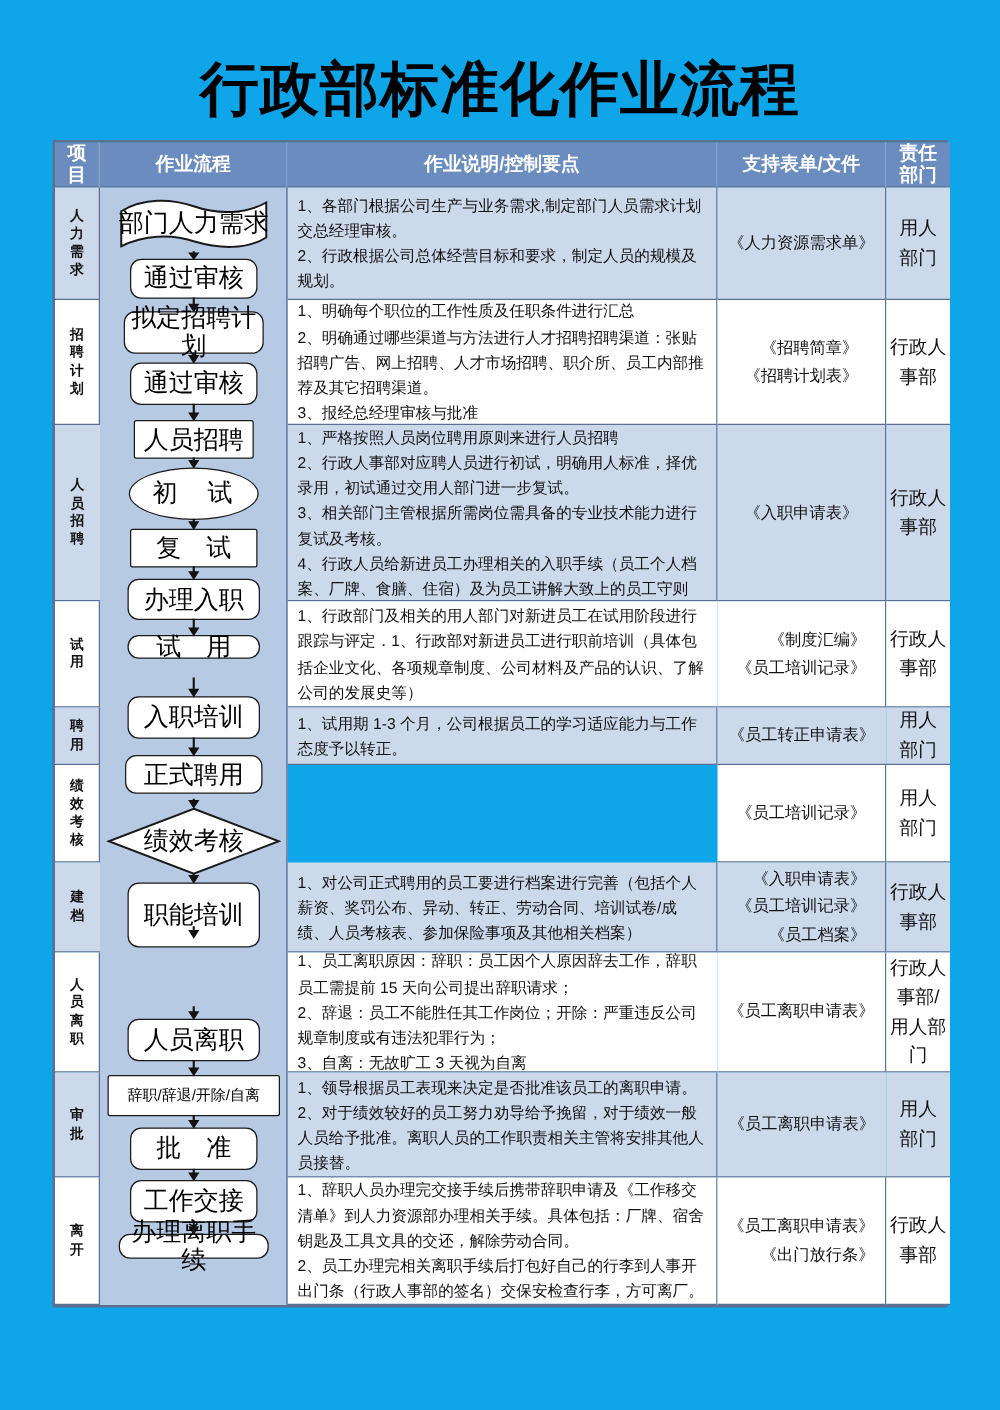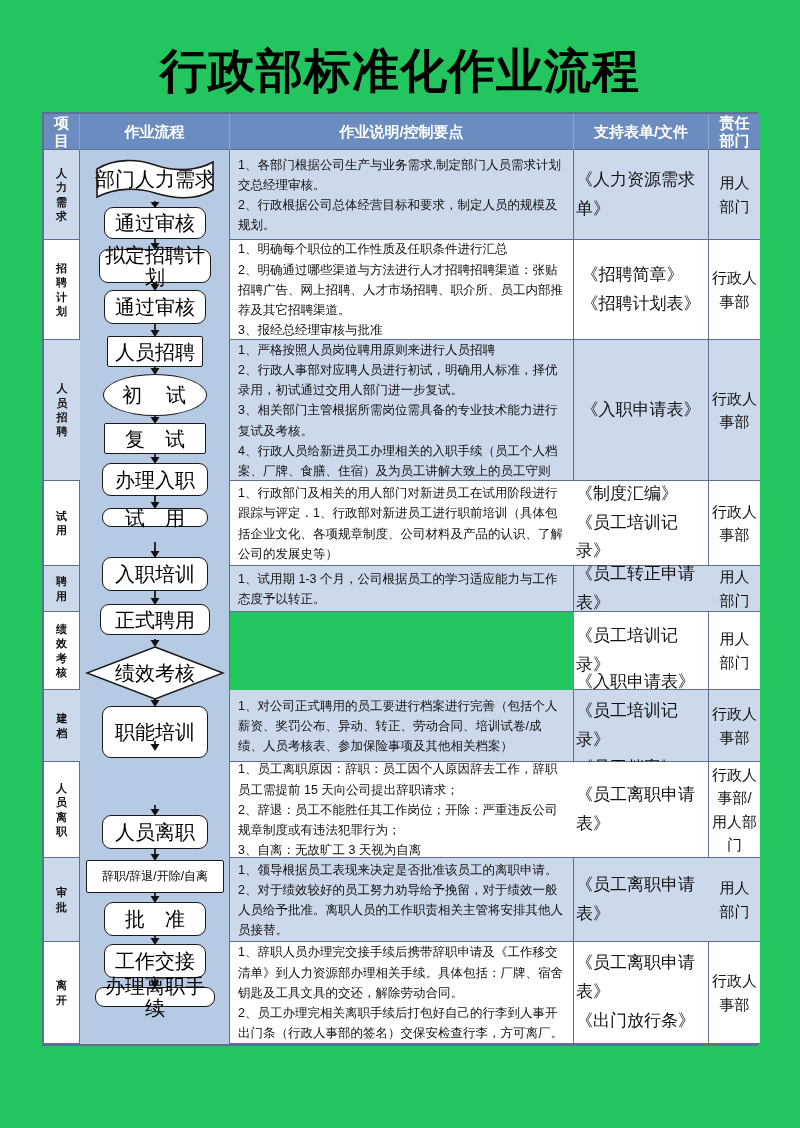--- a/index.html
+++ b/index.html
@@ -1,18 +1,18 @@
 <!DOCTYPE html>
 <html><head>
 <meta charset="utf-8">
 <style>
   * { margin:0; padding:0; box-sizing:border-box; }
   html,body { background:#ffffff; }
   body { font-family:"Liberation Sans","DejaVu Sans",sans-serif; color:#1a1a1a; }
-  .page { position:relative; width:800px; height:1128px; background:#22c55e; overflow:hidden; margin:0 auto;padding-left:36px; }
+  .page { position:relative; width:800px; height:1128px; background:#0ea5e9; overflow:hidden; margin:0 auto;padding-left:36px; }
 
   .doc-title {
     position:absolute; top:44px; left:0; width:100%;
     text-align:center; font-size:47px; font-weight:900; color:#000;
     letter-spacing:1px; line-height:1.15;
   }
 
   .tbl {
     position:absolute; left:42px; top:112px; width:716px;
     display:grid;
@@ -38,22 +38,22 @@
 
   .bg-blue { background:#ccd9eb; }
   .bg-white { background:#ffffff; }
 
   .desc-cell {
     font-size:12.5px; line-height:1.62; color:#111;
     padding:5px 7px 4px 8px; white-space:pre-line; text-align:left;
     display:flex; flex-direction:column; justify-content:center;
   }
   .forms-cell {
-    display:flex; align-items:center; justify-content:center; text-align:left;
-    font-size:17px; color:#111; line-height:1.7; white-space:pre-line; padding:2px;
+    display:flex; align-items:center; justify-content:center; text-align:right;
+    font-size:13px; color:#111; line-height:1.7; white-space:pre-line; padding:2px;
   }
   .dept-cell {
     display:flex; align-items:center; justify-content:center; text-align:center;
     font-size:15px; color:#111; line-height:1.55; white-space:pre-line; padding:1px;
   }
 
   
   .flow-band {
     grid-column:2; grid-row:2 / span 10;
     background:#b7cae3; position:relative;

